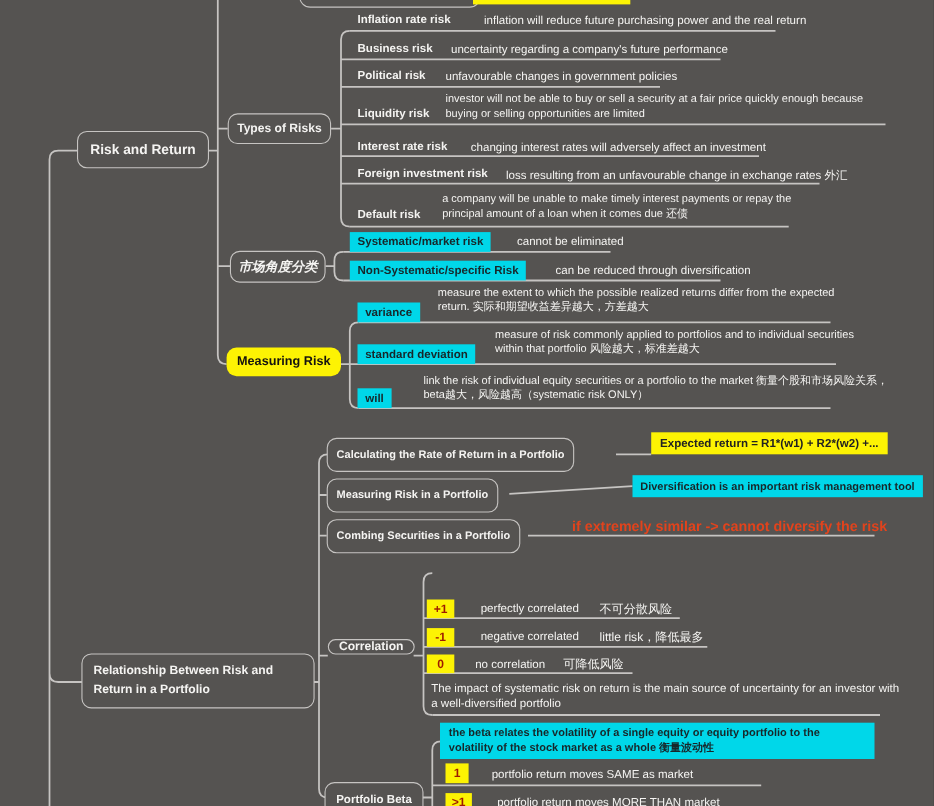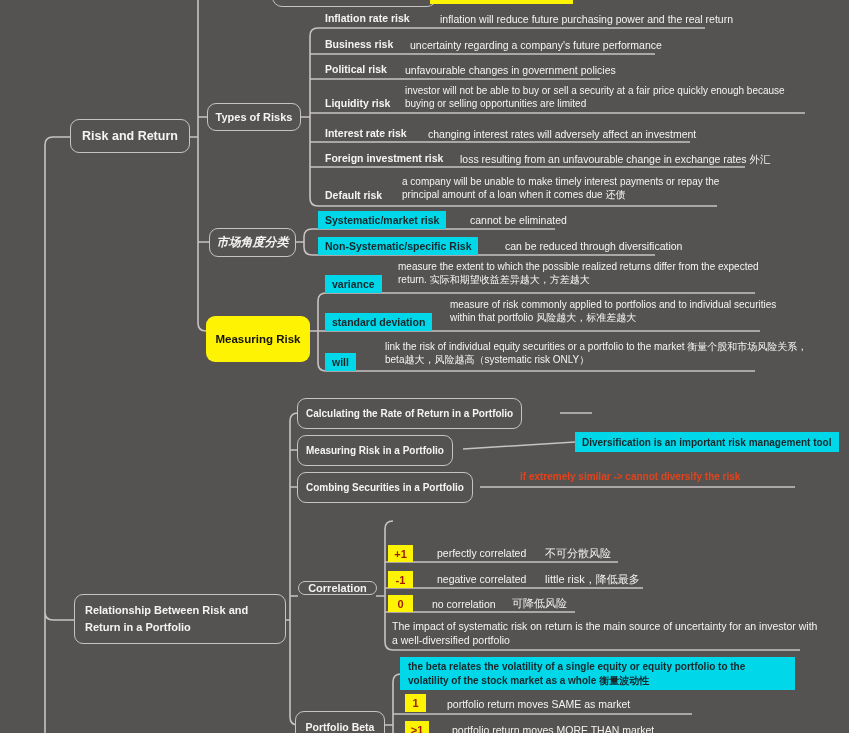--- a/index.html
+++ b/index.html
@@ -22,21 +22,21 @@
   .cyantag{position:absolute;z-index:2;display:inline-flex;align-items:center;height:18px;
     padding:0 7px;font-weight:bold;font-size:10.5px;background:var(--accent-cyan);
     color:var(--highlight-text);white-space:nowrap;box-sizing:border-box;}
   .cyanbox{position:absolute;z-index:2;background:var(--accent-cyan);color:var(--highlight-text);
     font-weight:bold;font-size:10px;line-height:13.5px;padding:3px 8px;box-sizing:border-box;}
   .yellownote{position:absolute;z-index:2;display:inline-flex;align-items:center;height:20px;
     padding:0 8px;background:var(--accent-yellow);color:var(--yellow-text);
     font-weight:bold;font-size:10.5px;white-space:nowrap;}
   .badge{position:absolute;z-index:2;display:flex;align-items:center;justify-content:center;
     background:var(--accent-yellow);color:var(--badge-text);font-weight:bold;font-size:11px;box-sizing:border-box;}
-  .rednote{position:absolute;z-index:2;color:var(--warning-red);font-weight:bold;font-size:10px;white-space:nowrap;}
+  .rednote{position:absolute;z-index:2;color:var(--warning-red);font-weight:bold;font-size:13px;white-space:nowrap;}
   .ylwbar{position:absolute;z-index:2;background:var(--accent-yellow);}
 </style>
 </head>
 <body>
 
 <div class="canvas">
 
   <svg class="wires" width="849" height="733" viewBox="0 0 849 733">
     <path d="M198,0 V323 Q198,331 206,331 M190,137 H198 M198,117 H207 M198,242 H210
       M70,137 H53 Q45,137 45,145 V733 M45,612 Q45,620 53,620 H75
@@ -62,21 +62,21 @@
     </div>
 
   <div class="node" style="left:207px;top:103px;width:94px;height:28px;font-size:11px;padding:0 4px;">
       <span>Types of Risks</span>
     </div>
 
   <div class="node" style="left:209px;top:228px;width:87px;height:29px;font-size:12px;padding:0 4px;font-style:italic;">
       <span>市场角度分类</span>
     </div>
 
-  <div class="node" style="left:206px;top:316px;width:104px;height:46px;font-size:11.5px;padding:0 4px;background:var(--accent-yellow);color:#151310;border:none;">
+  <div class="node" style="left:206px;top:316px;width:104px;height:26px;font-size:11.5px;padding:0 4px;background:var(--accent-yellow);color:#151310;border:none;">
       <span>Measuring Risk</span>
     </div>
 
   <span class="label" style="left:325px;top:12px;">Inflation rate risk</span>
   <span class="desc" style="left:440px;top:13px;">inflation will reduce future purchasing power and the real return</span>
 
   <span class="label" style="left:325px;top:38px;">Business risk</span>
   <span class="desc" style="left:410px;top:39px;">uncertainty regarding a company's future performance</span>
 
   <span class="label" style="left:325px;top:63px;">Political risk</span>
@@ -109,20 +109,21 @@
   <span class="cyantag" style="left:325px;top:353px;">will</span>
   <div class="descblock" style="left:385px;top:341px;width:437px;">link the risk of individual equity securities or a portfolio to the market 衡量个股和市场风险关系，beta越大，风险越高（systematic risk ONLY）</div>
 
   <div class="node" style="left:74px;top:594px;width:212px;height:50px;font-size:11px;padding:0 10px;white-space:normal;line-height:17px;justify-content:flex-start;text-align:left;">
       <span>Relationship Between Risk and Return in a Portfolio</span>
     </div>
 
   <div class="node" style="left:297px;top:398px;height:31px;font-size:10px;">
       <span>Calculating the Rate of Return in a Portfolio</span>
     </div>
+  <span class="yellownote" style="left:592px;top:393px;">Expected return = R1*(w1) + R2*(w2) +...</span>
 
   <div class="node" style="left:297px;top:435px;height:31px;font-size:10px;">
       <span>Measuring Risk in a Portfolio</span>
     </div>
   <span class="cyantag" style="left:575px;top:432px;height:20px;font-size:10px;">Diversification is an important risk management tool</span>
 
   <div class="node" style="left:297px;top:472px;height:31px;font-size:10px;">
       <span>Combing Securities in a Portfolio</span>
     </div>
   <span class="rednote" style="left:520px;top:471px;">if extremely similar -&gt; cannot diversify the risk</span>

